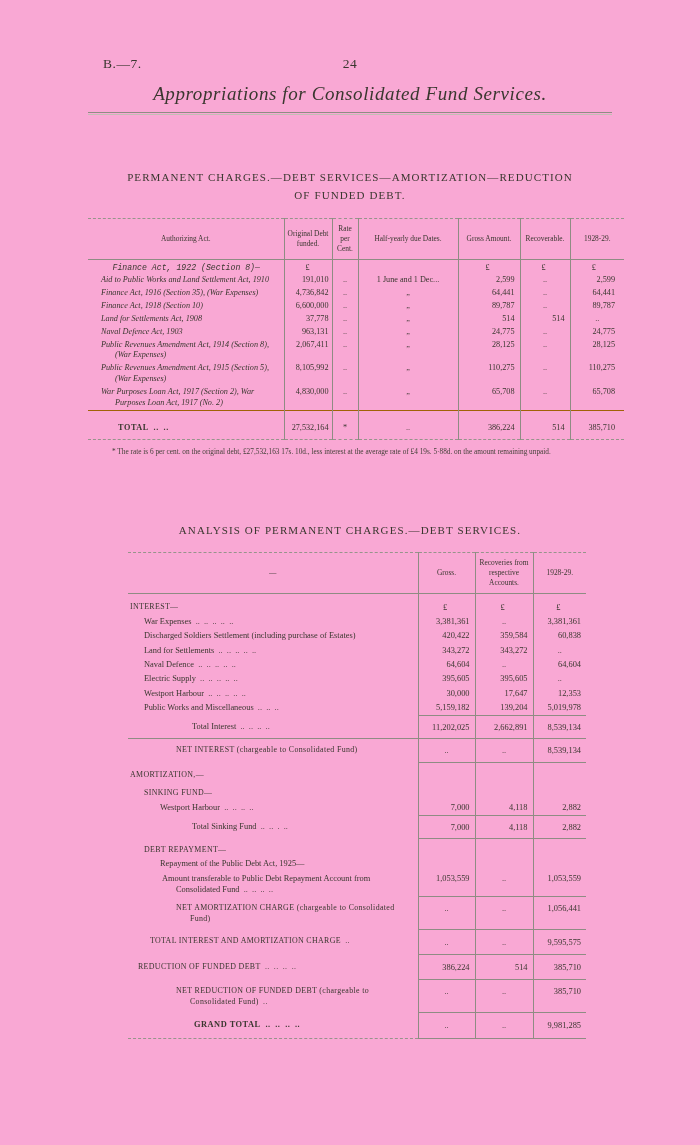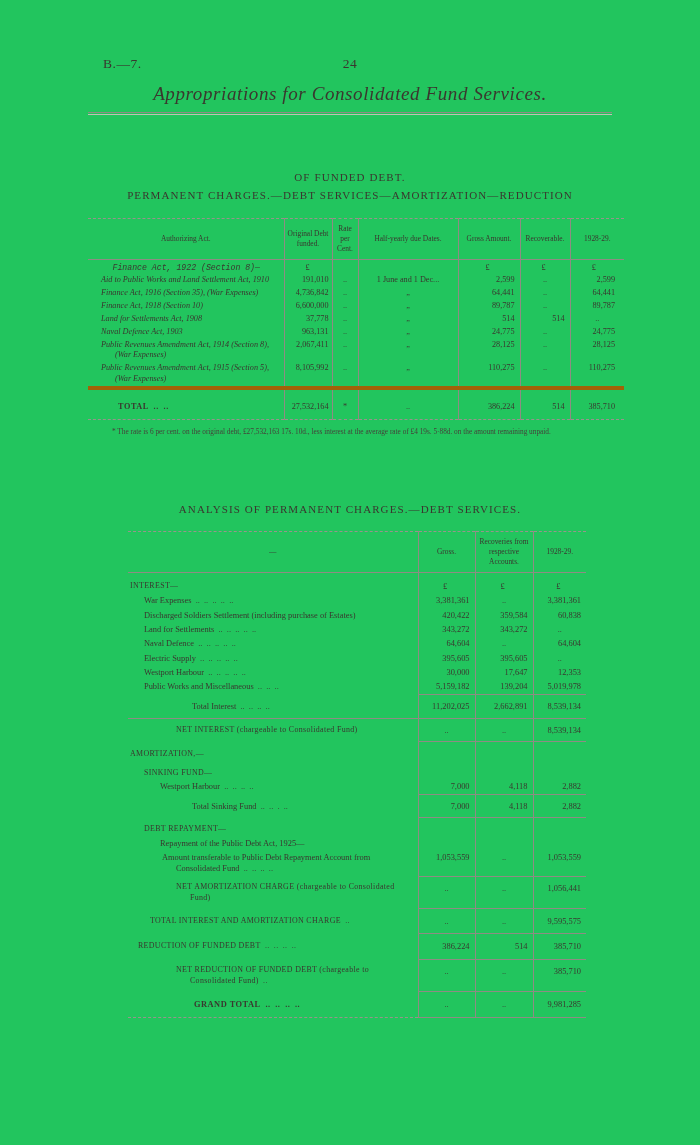--- a/index.html
+++ b/index.html
@@ -1,20 +1,20 @@
 <!DOCTYPE html>
 <html><head>
 <meta charset="utf-8">
 <title>B.—7. p.24</title>
 <style>
   * { margin:0; padding:0; box-sizing:border-box; }
   html,body { background:#dddad2; }
   .page {
     width:700px; height:1145px; margin:0 auto; position:relative; overflow:hidden;
-    background:#22c55e;
+    background:#f9a8d4;
     color:#3a372f;
     font-family:"Liberation Serif","DejaVu Serif",serif;
   }
   .top-line { padding-top:56px; text-align:center; position:relative; font-size:13.5px; letter-spacing:.5px; }
   .doc-ref { position:absolute; left:103px; top:56px; }
   .running-title { text-align:center; font-style:italic; font-size:19px; letter-spacing:.6px; margin-top:11px; }
   .double-rule { margin:7px 88px 0 88px; height:3px; border-top:1px solid #8f8c83; border-bottom:1px solid #c2bfb4; }
 
   .t1-title { margin-top:54px; text-align:center; font-size:11px; letter-spacing:1.1px; line-height:1.6; }
 
@@ -26,21 +26,21 @@
   .t1 { margin:14px 0 0 88px; width:536px; font-size:8.2px; line-height:1.32;
         border-top:1px dashed #97948b; border-bottom:1px dashed #97948b; }
   .t1 td { vertical-align:top; padding:1px 2px; }
   .t1 td.c0 { font-style:italic; padding-left:27px; text-indent:-14px; }
   .t1 .num { text-align:right; padding-right:3px; }
   .t1 td.c4, .t1 td.c5 { padding-right:5px; }
   .t1 td.c6 { padding-right:9px; }
   .t1 .ctr, .t1 td.dd { text-align:center; padding-right:2px; }
   .t1 tr.group td { text-align:center; padding-top:2.5px; }
   .t1 tr.group td.c0 { text-align:center; padding-left:3px; text-indent:0;font-family:Liberation Mono, monospace; }
-  .t1 tr.total td { border-top:4px solid #a16207; padding-top:12px; padding-bottom:6px; }
+  .t1 tr.total td { border-top:1px solid #a16207; padding-top:12px; padding-bottom:6px; }
   .t1 tr.total td.c0 { font-style:normal; font-weight:bold; padding-left:30px; text-indent:0; letter-spacing:.6px; }
   .footnote { margin:6px 96px 0 98px; font-size:7.3px; line-height:1.55; text-indent:14px; color:#45423a; }
 
   
   .t2-title { margin-top:66px; text-align:center; font-size:11px; letter-spacing:1.1px; }
   .t2 { margin:16px 0 0 128px; width:458px; font-size:8.4px; line-height:1.35;
         border-top:1px dashed #97948b; border-bottom:1px dashed #97948b; }
   .t2 td { vertical-align:top; padding:1.5px 2px; }
   .t2 td.l { padding-left:2px;font-family:Liberation Serif, serif; }
   .t2 td.v { text-align:right; padding-right:5px; }
@@ -74,22 +74,22 @@
 
   <div class="top-line">
     <span class="doc-ref">B.—7.</span>
     <span class="page-num">24</span>
   </div>
 
   <div class="running-title">Appropriations for Consolidated Fund Services.</div>
   <div class="double-rule"></div>
 
   <div class="t1-title">
+    <div>PERMANENT CHARGES.—DEBT SERVICES—AMORTIZATION—REDUCTION</div>
     <div>OF FUNDED DEBT.</div>
-    <div>PERMANENT CHARGES.—DEBT SERVICES—AMORTIZATION—REDUCTION</div>
   </div>
 
   <table class="t1">
     <colgroup>
       <col style="width:196px">
         <col style="width:48px">
         <col style="width:26px">
       <col style="width:100px">
         <col style="width:62px">
         <col style="width:50px">
@@ -172,20 +172,29 @@
   </tr>
         <tr class="item">
     <td class="c0">Public Revenues Amendment Act, 1915 (Section 5), (War Expenses)</td>
     <td class="c1 num">8,105,992</td>
     <td class="c2 ctr dd">..</td>
     <td class="c3 ctr">„</td>
     <td class="c4 num">110,275</td>
     <td class="c5 num dd">..</td>
     <td class="c6 num">110,275</td>
   </tr>
+        <tr class="item">
+    <td class="c0">War Purposes Loan Act, 1917 (Section 2), War Purposes Loan Act, 1917 (No. 2)</td>
+    <td class="c1 num">4,830,000</td>
+    <td class="c2 ctr dd">..</td>
+    <td class="c3 ctr">„</td>
+    <td class="c4 num">65,708</td>
+    <td class="c5 num dd">..</td>
+    <td class="c6 num">65,708</td>
+  </tr>
         <tr class="total">
     <td class="c0">TOTAL .. ..</td>
     <td class="c1 num">27,532,164</td>
     <td class="c2 ctr">*</td>
     <td class="c3 ctr dd">..</td>
     <td class="c4 num">386,224</td>
     <td class="c5 num">514</td>
     <td class="c6 num">385,710</td>
   </tr>
       </tbody>

